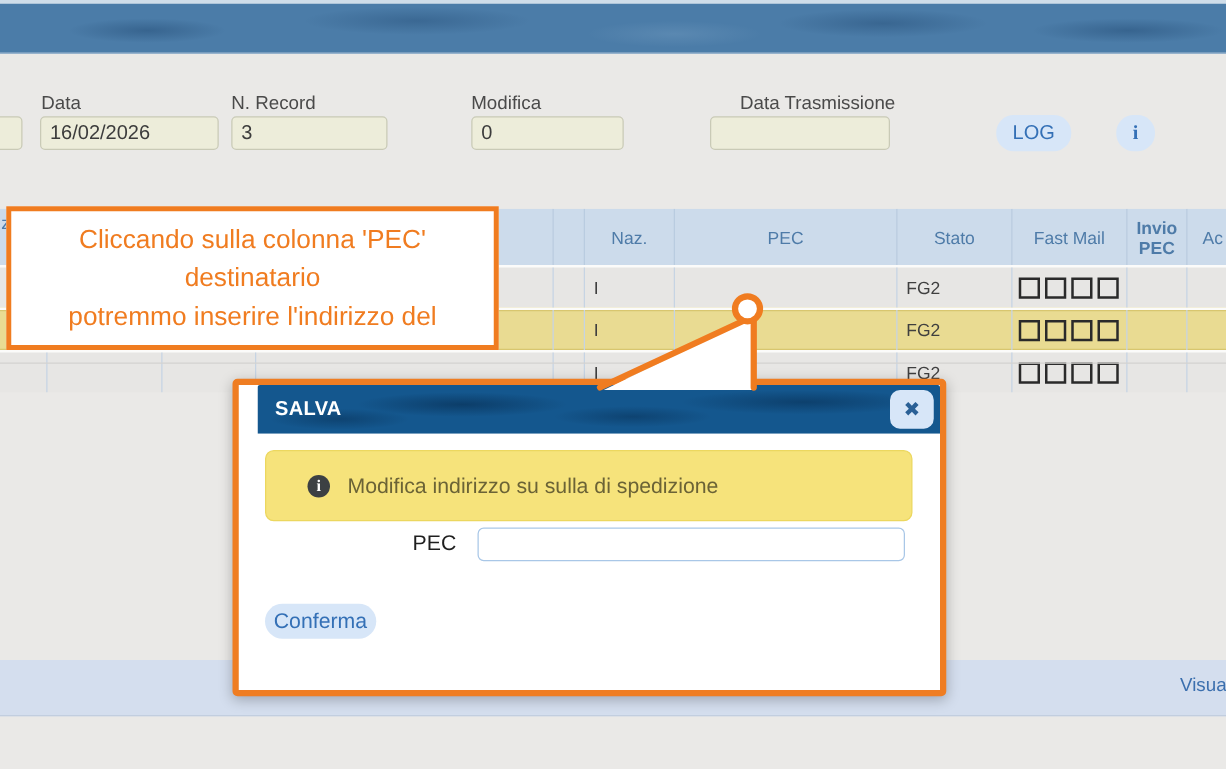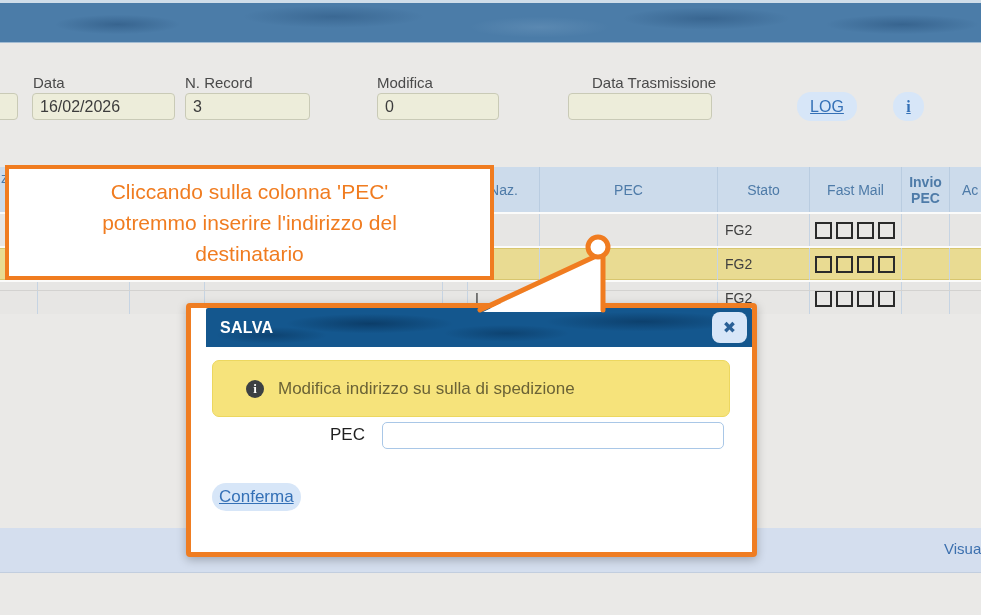--- a/index.html
+++ b/index.html
@@ -17,21 +17,21 @@
       radial-gradient(110px 14px at 92% 55%, rgba(10,45,85,.30), transparent 70%),
       #4b7ca8;
     border-bottom:1px solid #a3bcd3;}
 
   
   .fld-label{position:absolute;font-size:15px;color:#4a4a4a;}
   .fld{position:absolute;height:27px;box-sizing:border-box;background:#ededda;
     border:1px solid #c9cab6;border-radius:4px;font-size:16px;color:#3c3c3c;
     padding:0 7px;font-family:inherit;outline:none;}
   .btn-blue{position:absolute;box-sizing:border-box;background:#d7e6f8;color:#3470b6;
-    border:none;border-radius:14px;font-size:16px;font-family:inherit;cursor:pointer;text-decoration:underline;}
+    border:none;border-radius:14px;font-size:16px;font-family:inherit;cursor:pointer;}
 
   
   #grid{position:absolute;left:0;top:143px;width:981px;height:147px;overflow:hidden;margin-top:24px;}
   #grid-inner{width:1010px;}
   .hrow{display:flex;height:45px;background:#ccdbeb;box-sizing:border-box;}
   .hcell{box-sizing:border-box;border-right:1px solid #b9cce0;color:#4e7ba8;
     font-size:14px;display:flex;align-items:center;justify-content:center;
     text-align:center;line-height:16px;padding:0 3px;}
   .hcell.top-align{align-items:flex-start;justify-content:flex-start;padding-top:3px;padding-left:1px;}
   .hcell.left-align{justify-content:flex-start;padding-left:12px;}
@@ -39,21 +39,21 @@
     border-top:2px solid #fbfbfa;}
   .trow.selected{background:#e9db92;
     box-shadow:inset 0 1px 0 #d8c66f, inset 0 -1px 0 #d8c66f;}
   .bcell{box-sizing:border-box;border-right:1px solid #c6d4e3;font-size:14px;
     color:#3f3f3f;display:flex;align-items:center;padding:0 0 0 7px;}
   .cbox{display:inline-block;width:13px;height:13px;border:2px solid #2a2a2a;
     margin-right:4px;background:transparent;}
   #grid-bottom{position:absolute;left:0;top:290px;width:981px;height:1px;background:#d3d2d0;}
 
   
-  #callout{position:absolute;left:5px;top:165px;width:489px;height:115px;
+  #callout{position:absolute;left:5px;top:165px;width:394px;height:115px;
     box-sizing:border-box;background:#ffffff;border:4px solid #f07c20;z-index:30;
     display:flex;flex-direction:column;justify-content:flex-start;padding-top:7px;}
   #callout .cline{text-align:center;color:#f07c20;font-size:21px;line-height:31px;}
 
   
   #pointer-svg{position:absolute;left:0;top:0;width:981px;height:615px;z-index:20;
     pointer-events:none;}
 
   
   #modal{position:absolute;left:186px;top:303px;width:571px;height:254px;
@@ -211,17 +211,17 @@
   </div>
 
   <svg id="pointer-svg" viewBox="0 0 981 615" xmlns="http://www.w3.org/2000/svg">
     <polygon points="483,312 592,259 604,259 604,312" fill="#ffffff"></polygon>
     <path d="M480,310 L594,257 M603,257 L603,310" fill="none" stroke="#f07c20" stroke-width="5" stroke-linecap="round"></path>
     <circle cx="598" cy="247" r="10" fill="#ffffff" stroke="#f07c20" stroke-width="5"></circle>
   </svg>
 
   <div id="callout">
       <div class="cline">Cliccando sulla colonna 'PEC'</div>
+      <div class="cline">destinatario</div>
       <div class="cline">potremmo inserire l'indirizzo del</div>
-      <div class="cline">destinatario</div>
     </div>
 
 </div>
 
 </body></html>

